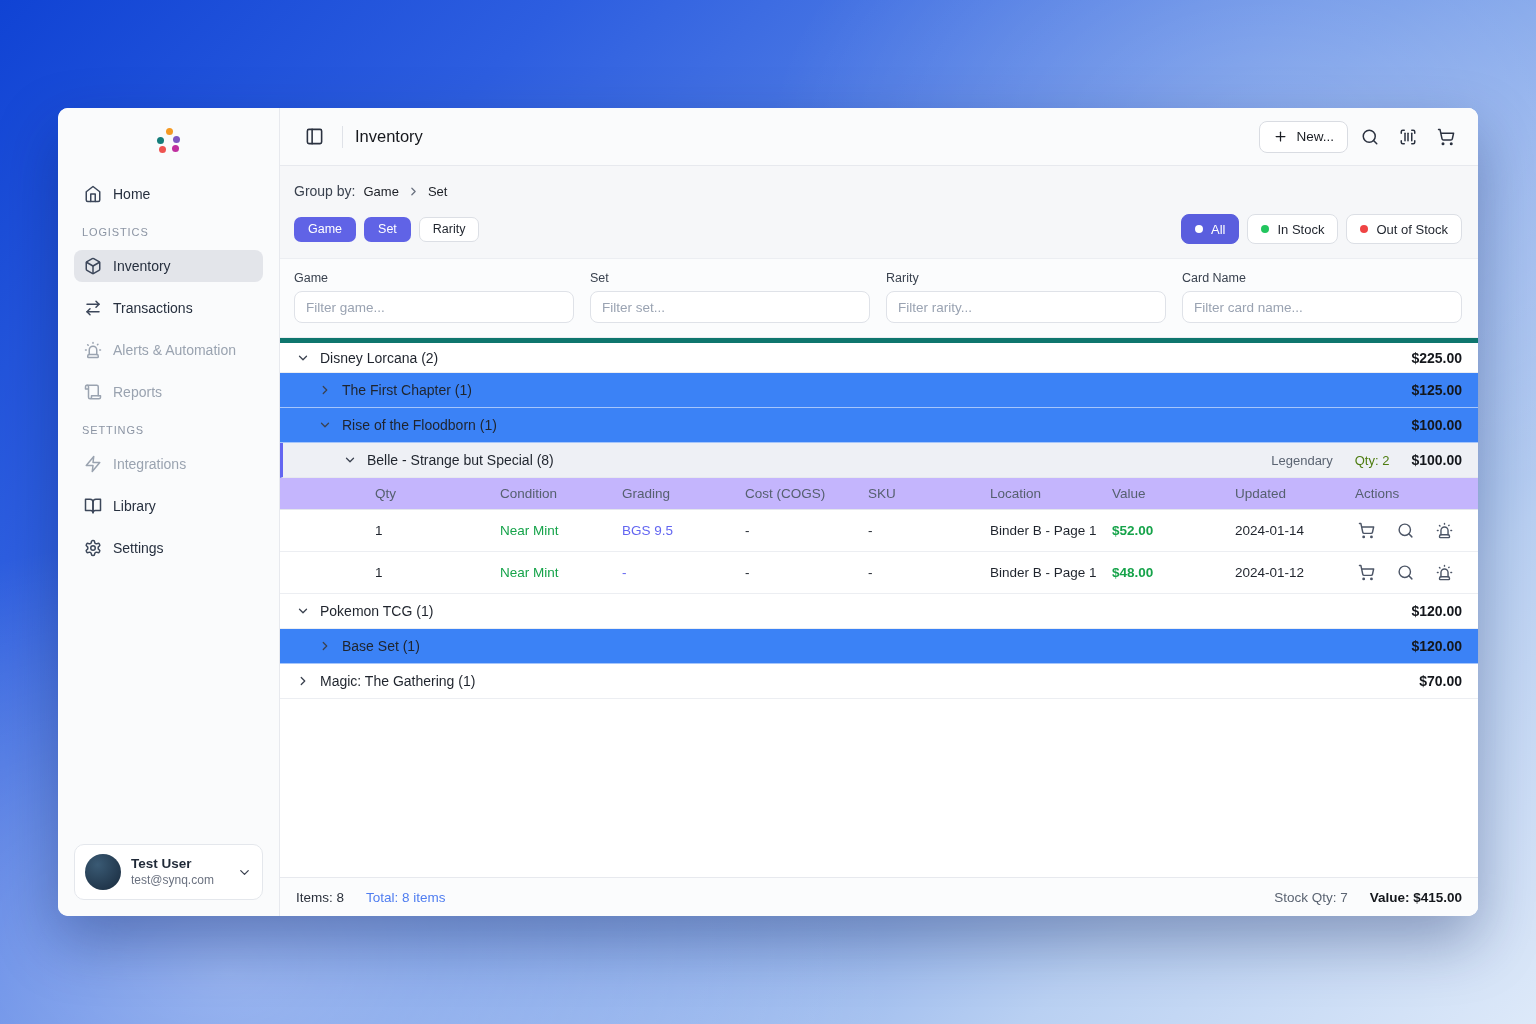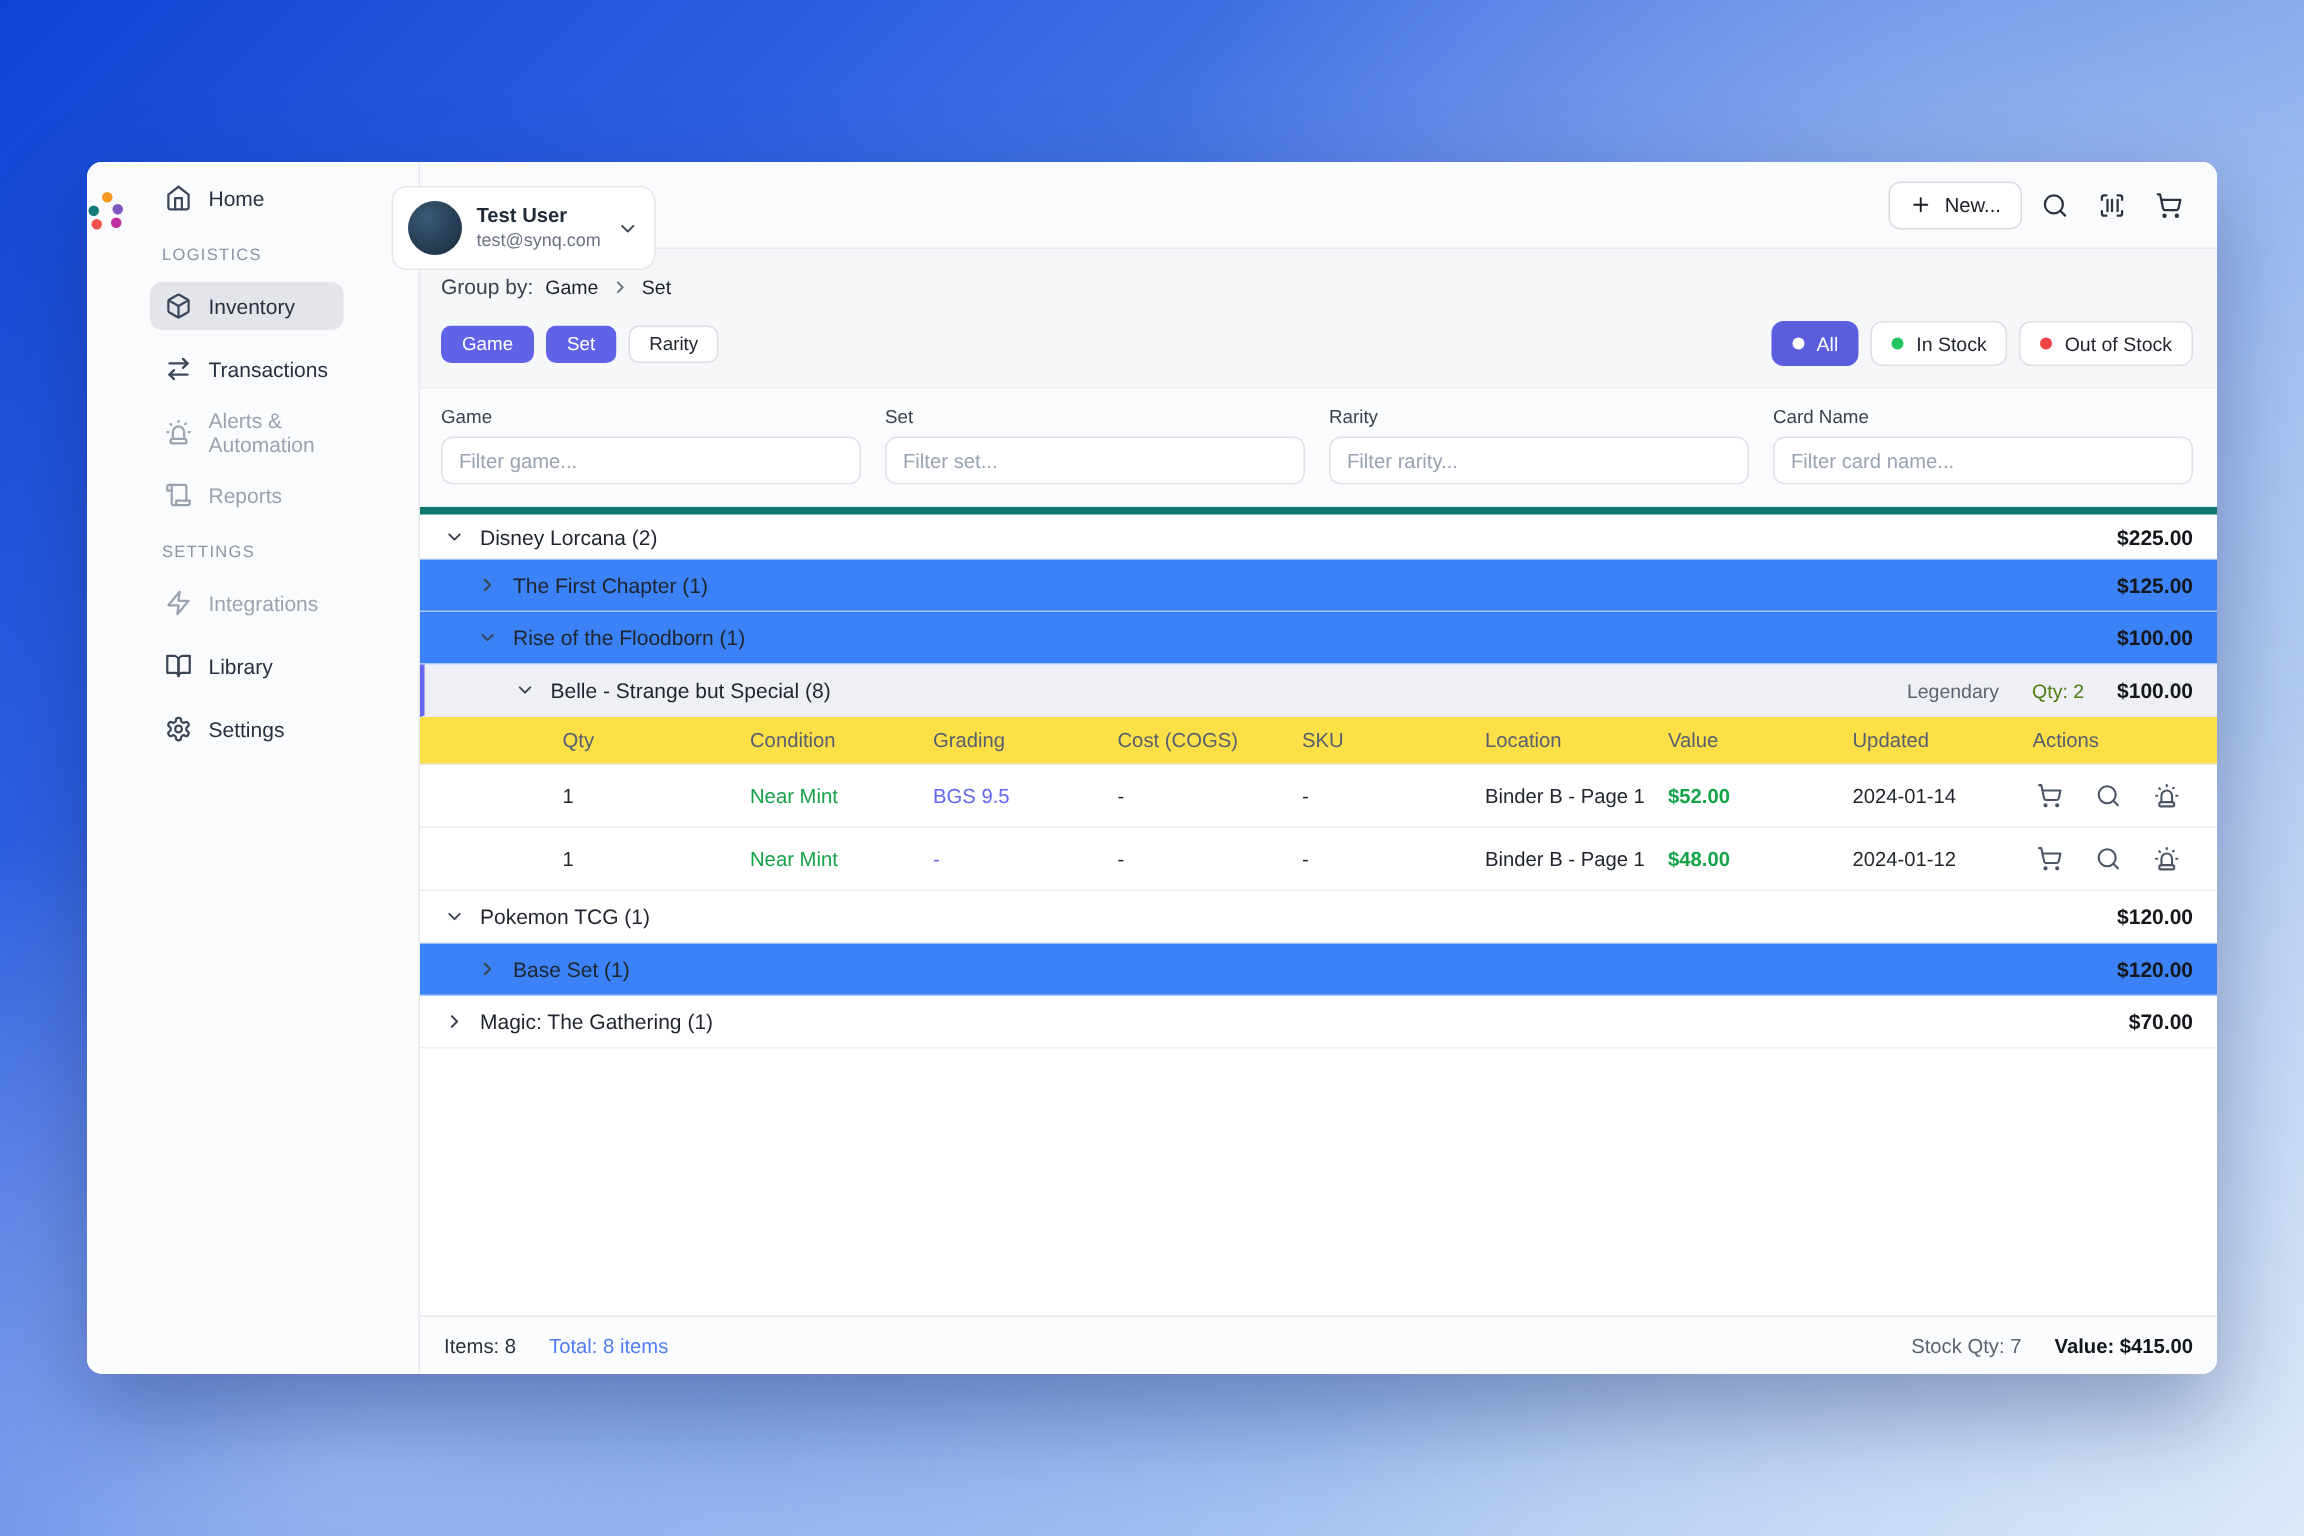--- a/index.html
+++ b/index.html
@@ -12,21 +12,21 @@
       linear-gradient(135deg, #1043d4 0%, #2d5ee0 22%, #6e97e8 55%, #b9d0f2 80%, #dde9f9 100%);
   }
   .window {
     position:absolute; left:58px; top:108px; width:1420px; height:808px;
     background:#ffffff; border-radius:10px; overflow:hidden; display:flex;
     box-shadow:0 25px 60px rgba(10,30,90,0.35);
   }
   
   .sidebar {
     width:222px; min-width:222px; background:#fafbfc; border-right:1px solid #e7e9ee;
-    display:flex; flex-direction:row; position:relative;
+    display:flex; flex-direction:column; position:relative;
   }
   .logo { height:62px; display:flex; align-items:center; justify-content:center; }
   .logo-dots { position:relative; width:26px; height:26px; }
   .logo-dots i { position:absolute; width:7px; height:7px; border-radius:50%; }
   .d1 { left:10px; top:2px;  background:#f59a23; }
   .d2 { left:1px;  top:11px; background:#147d7a; }
   .d3 { left:17px; top:10px; background:#7e57c2; }
   .d4 { left:3px;  top:20px; background:#ee5350; }
   .d5 { left:16px; top:19px; background:#bf2f9f; }
   .nav { padding:8px 16px 0 16px; flex:1; }
@@ -109,21 +109,21 @@
   .tree-row.depth2 { padding-left:60px; background:#eef0f5; border-left:3px solid #6366f1; border-bottom:1px solid #e7e9ee; }
   .row-value { margin-left:auto; font-weight:700; font-size:14px; color:#14171c; }
   .belle-right { margin-left:auto; display:flex; align-items:center; gap:22px; }
   .belle-rarity { font-size:13px; color:#5b6472; }
   .belle-qty { font-size:13px; color:#4d7c0f; }
   .grid {
     display:grid;
     grid-template-columns:125px 122px 123px 123px 122px 122px 123px 120px 1fr;
     padding-left:95px; align-items:center;
   }
-  .thead { height:32px; background:#fde047; font-size:13.5px; color:#566070; border-bottom:1px solid #e3e6ec; }
+  .thead { height:32px; background:#c4b5fd; font-size:13.5px; color:#566070; border-bottom:1px solid #e3e6ec; }
   .trow { height:42px; border-bottom:1px solid #eceef2; font-size:13.5px; color:#1f242d; }
   .c-green { color:#16a34a; }
   .c-indigo { color:#6366f1; }
   .c-val { color:#16a34a; font-weight:700; }
   .actions-cell { display:flex; gap:17px; align-items:center; color:#4c5566; }
   .actions-cell .icon-btn { width:22px; height:22px; color:#4c5566; }
   
   .statusbar {
     height:39px; border-top:1px solid #e7e9ee; background:#fbfcfd;
     display:flex; align-items:center; padding:0 16px; font-size:13.5px;

